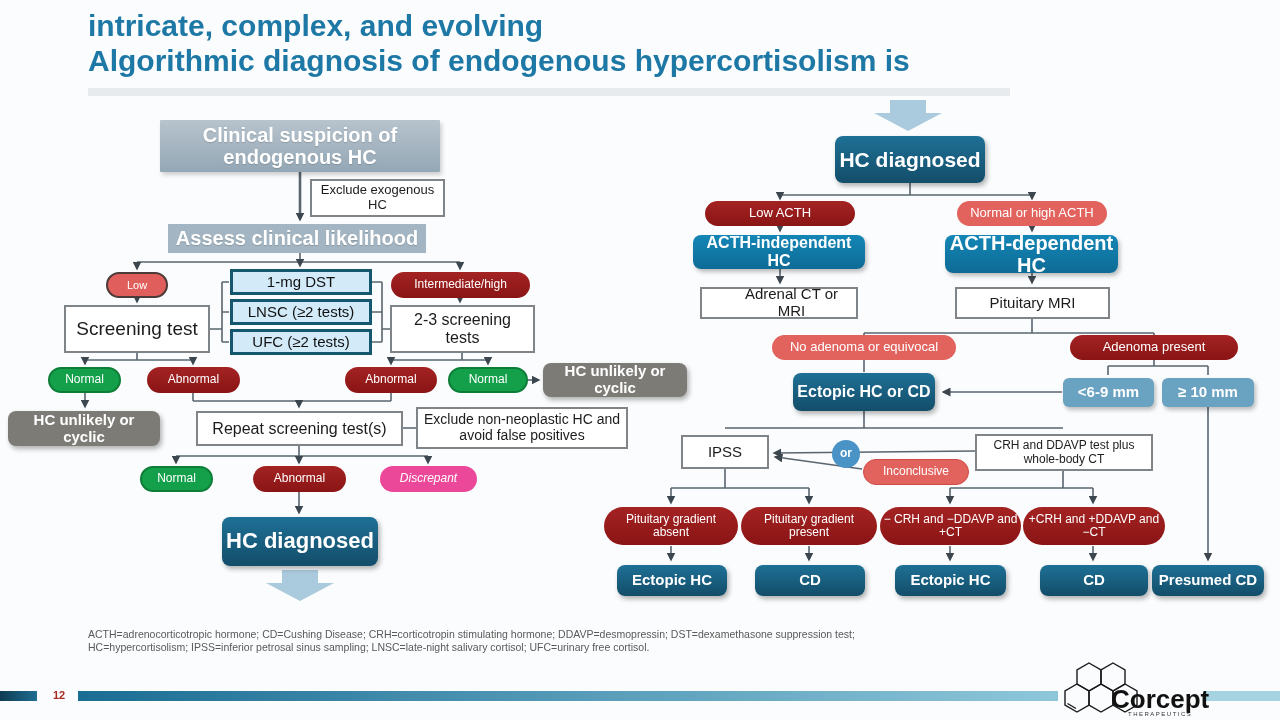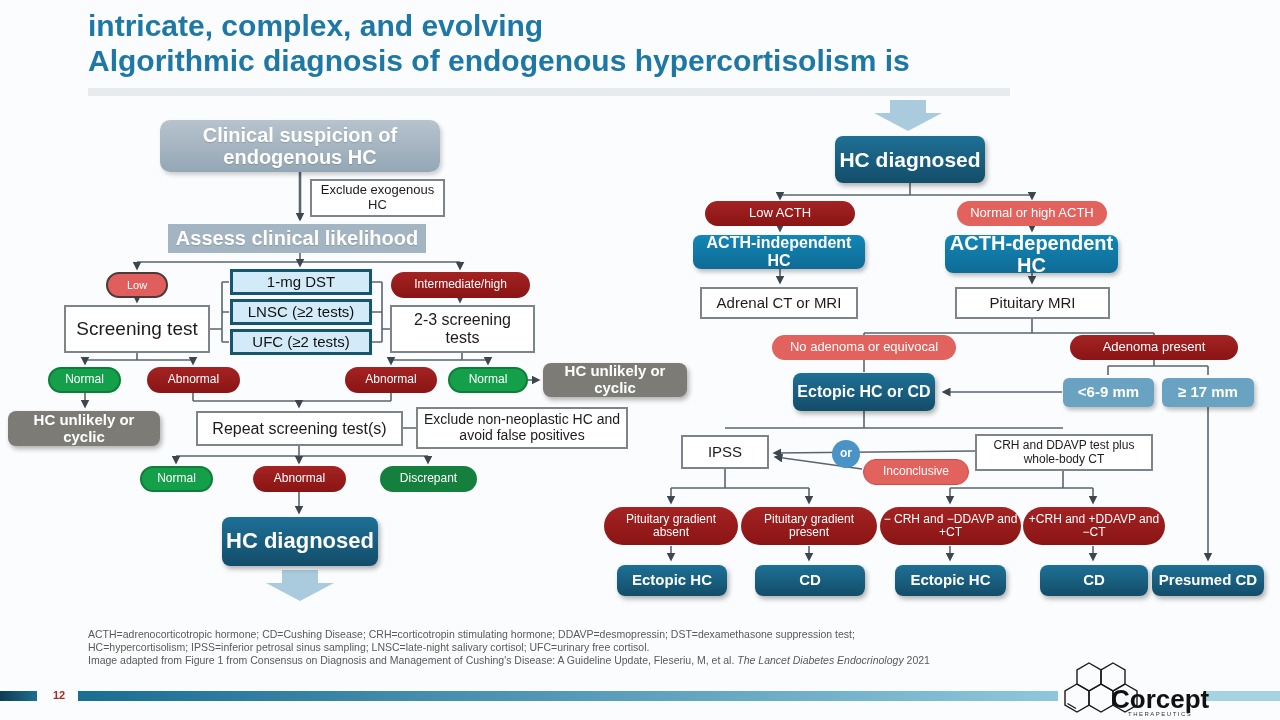--- a/index.html
+++ b/index.html
@@ -1,32 +1,32 @@
 <!DOCTYPE html>
 <html><head>
 <meta charset="utf-8">
 <style>
   html,body{margin:0;padding:0;}
   body{width:1280px;height:720px;position:relative;background:#fbfcfd;font-family:"Liberation Sans",sans-serif;overflow:hidden;}
   .abs{position:absolute;box-sizing:border-box;}
   .node{position:absolute;display:flex;align-items:center;justify-content:center;text-align:center;box-sizing:border-box;padding:1px 3px;line-height:1.12;}
   .box-white{background:#ffffff;border:2px solid #7f8488;color:#1c1c1c;}
-  .box-grayblue{background:linear-gradient(180deg,#b7c3cd,#94a7b5);color:#fff;font-weight:bold;border-radius:10px;box-shadow:2px 3px 4px rgba(0,0,0,.18);text-shadow:0 1px 1px rgba(0,0,0,.15);}
+  .box-grayblue{background:linear-gradient(180deg,#b7c3cd,#94a7b5);color:#fff;font-weight:bold;border-radius:1px;box-shadow:2px 3px 4px rgba(0,0,0,.18);text-shadow:0 1px 1px rgba(0,0,0,.15);}
   .box-grayblue-flat{background:#a3b5c2;color:#fff;font-weight:bold;text-shadow:0 1px 1px rgba(0,0,0,.15);}
   .box-test{background:#d3eaf8;border:3px solid #15576f;color:#111;}
   .box-teal{background:linear-gradient(180deg,#1e7096,#134d69);color:#fff;font-weight:bold;border-radius:8px;box-shadow:2px 3px 5px rgba(0,0,0,.3);}
   .box-blue{background:linear-gradient(180deg,#1486b6,#0e6b95);color:#fff;font-weight:bold;border-radius:8px;box-shadow:2px 3px 4px rgba(0,0,0,.25);}
   .box-bluelight{background:#6aa2c2;color:#fff;font-weight:bold;border-radius:6px;box-shadow:2px 3px 4px rgba(0,0,0,.25);}
   .box-gray{background:#7c7b76;color:#fff;font-weight:bold;border-radius:8px;box-shadow:2px 3px 5px rgba(0,0,0,.3);}
   .pill{border-radius:999px;color:#fff;}
   .pill-darkred{background:linear-gradient(180deg,#a42323,#8a1414);}
   .pill-red{background:#e2625d;}
   .pill-red-b{background:#e05f5c;border:2px solid #4a3a38;}
   .pill-green{background:#14a04a;border:2px solid #0d7d37;}
-  .pill-darkgray{background:#15803d;}
+  .pill-darkgray{background:#ec4899;font-style:italic;}
   .circle-or{background:#4a93c7;border-radius:50%;color:#fff;font-weight:bold;}
   .title{color:#1e78a6;font-weight:bold;font-size:30px;line-height:1.17;}
   .footnote{color:#595959;font-size:10.5px;line-height:1.26;}
   .pagenum{color:#a92a21;font-size:11px;font-weight:bold;}
   svg{position:absolute;left:0;top:0;}
   .it{font-style:italic;}
 </style>
 </head>
 <body>
 
@@ -120,45 +120,44 @@
 <div class="node pill pill-green" style="left:140px;top:466px;width:73px;height:26px;font-size:12px;">Normal</div>
 <div class="node pill pill-darkred" style="left:253px;top:466px;width:93px;height:26px;font-size:12px;">Abnormal</div>
 <div class="node pill pill-darkgray" style="left:380px;top:466px;width:97px;height:26px;font-size:12px;">Discrepant</div>
 <div class="node box-teal" style="left:222px;top:517px;width:156px;height:49px;font-size:22px;">HC diagnosed</div>
 
 <div class="node box-teal" style="left:835px;top:136px;width:150px;height:47px;font-size:21px;">HC diagnosed</div>
 <div class="node pill pill-darkred" style="left:705px;top:201px;width:150px;height:25px;font-size:13px;">Low ACTH</div>
 <div class="node pill pill-red" style="left:957px;top:201px;width:150px;height:25px;font-size:13px;">Normal or high ACTH</div>
 <div class="node box-blue" style="left:693px;top:235px;width:172px;height:34px;font-size:16px;">ACTH-independent HC</div>
 <div class="node box-blue" style="left:945px;top:235px;width:173px;height:38px;font-size:20px;">ACTH-dependent HC</div>
-<div class="node box-white" style="left:700px;top:287px;width:158px;height:32px;font-size:15px;">Adrenal CT or MRI</div>
+<div class="node box-white" style="left:700px;top:287px;width:158px;height:32px;font-size:15px;padding-left:28px;">Adrenal CT or MRI</div>
 <div class="node box-white" style="left:955px;top:287px;width:155px;height:32px;font-size:15px;">Pituitary MRI</div>
 <div class="node pill pill-red" style="left:772px;top:335px;width:184px;height:25px;font-size:13px;">No adenoma or equivocal</div>
 <div class="node pill pill-darkred" style="left:1070px;top:335px;width:168px;height:25px;font-size:13px;">Adenoma present</div>
 <div class="node box-teal" style="left:793px;top:373px;width:142px;height:38px;font-size:16px;">Ectopic HC or CD</div>
 <div class="node box-bluelight" style="left:1063px;top:378px;width:91px;height:29px;font-size:15px;">&lt;6-9 mm</div>
-<div class="node box-bluelight" style="left:1162px;top:378px;width:92px;height:29px;font-size:15px;">≥ 17 mm</div>
+<div class="node box-bluelight" style="left:1162px;top:378px;width:92px;height:29px;font-size:15px;">≥ 10 mm</div>
 <div class="node box-white" style="left:681px;top:435px;width:88px;height:34px;font-size:15px;">IPSS</div>
 <div class="node circle-or" style="left:832px;top:440px;width:28px;height:28px;font-size:12px;">or</div>
 <div class="node pill pill-red" style="left:863px;top:459px;width:106px;height:26px;font-size:12px;border:1.5px solid #cf4a46;">Inconclusive</div>
 <div class="node box-white" style="left:975px;top:434px;width:178px;height:37px;font-size:12px;">CRH and DDAVP test plus whole-body CT</div>
 <div class="node pill pill-darkred" style="left:604px;top:507px;width:134px;height:38px;font-size:12px;">Pituitary gradient absent</div>
 <div class="node pill pill-darkred" style="left:741px;top:507px;width:136px;height:38px;font-size:12px;">Pituitary gradient present</div>
 <div class="node pill pill-darkred" style="left:880px;top:507px;width:141px;height:38px;font-size:12px;">− CRH and −DDAVP and +CT</div>
 <div class="node pill pill-darkred" style="left:1023px;top:507px;width:142px;height:38px;font-size:12px;">+CRH and +DDAVP and −CT</div>
 <div class="node box-teal" style="left:617px;top:565px;width:110px;height:31px;font-size:15px;">Ectopic HC</div>
 <div class="node box-teal" style="left:755px;top:565px;width:110px;height:31px;font-size:15px;">CD</div>
 <div class="node box-teal" style="left:895px;top:565px;width:111px;height:31px;font-size:15px;">Ectopic HC</div>
 <div class="node box-teal" style="left:1040px;top:565px;width:108px;height:31px;font-size:15px;">CD</div>
 <div class="node box-teal" style="left:1152px;top:565px;width:112px;height:31px;font-size:15px;">Presumed CD</div>
 
 <div class="abs footnote" style="left:88px;top:628px;width:960px;">
   <div>ACTH=adrenocorticotropic hormone; CD=Cushing Disease; CRH=corticotropin stimulating hormone; DDAVP=desmopressin; DST=dexamethasone suppression test;</div>
   <div>HC=hypercortisolism; IPSS=inferior petrosal sinus sampling; LNSC=late-night salivary cortisol; UFC=urinary free cortisol.</div>
-  <div><span>Image adapted from Figure 1 from Consensus on Diagnosis and Management of Cushing's Disease: A Guideline Update, Fleseriu, M, et al. </span><span class="it">The Lancet Diabetes Endocrinology</span><span> 2021</span></div>
 </div>
 
 <div class="abs" style="left:0;top:691px;width:37px;height:10px;background:linear-gradient(90deg,#0f3c52,#1e6d92);"></div>
 <div class="abs pagenum" style="left:44px;top:689px;width:30px;text-align:center;">12</div>
 <div class="abs" style="left:78px;top:691px;width:980px;height:10px;background:linear-gradient(90deg,#1b6d94,#8ec7da);"></div>
 <div class="abs" style="left:1203px;top:691px;width:77px;height:10px;background:#a6d3e2;"></div>
 
 <svg class="abs" style="left:1055px;top:648px;" width="160" height="70" viewBox="0 0 160 70">
   <g fill="none" stroke="#1a1a1a" stroke-width="1.4">
     <polygon points="22,36 34,43 34,57 22,64 10,57 10,43"></polygon>

